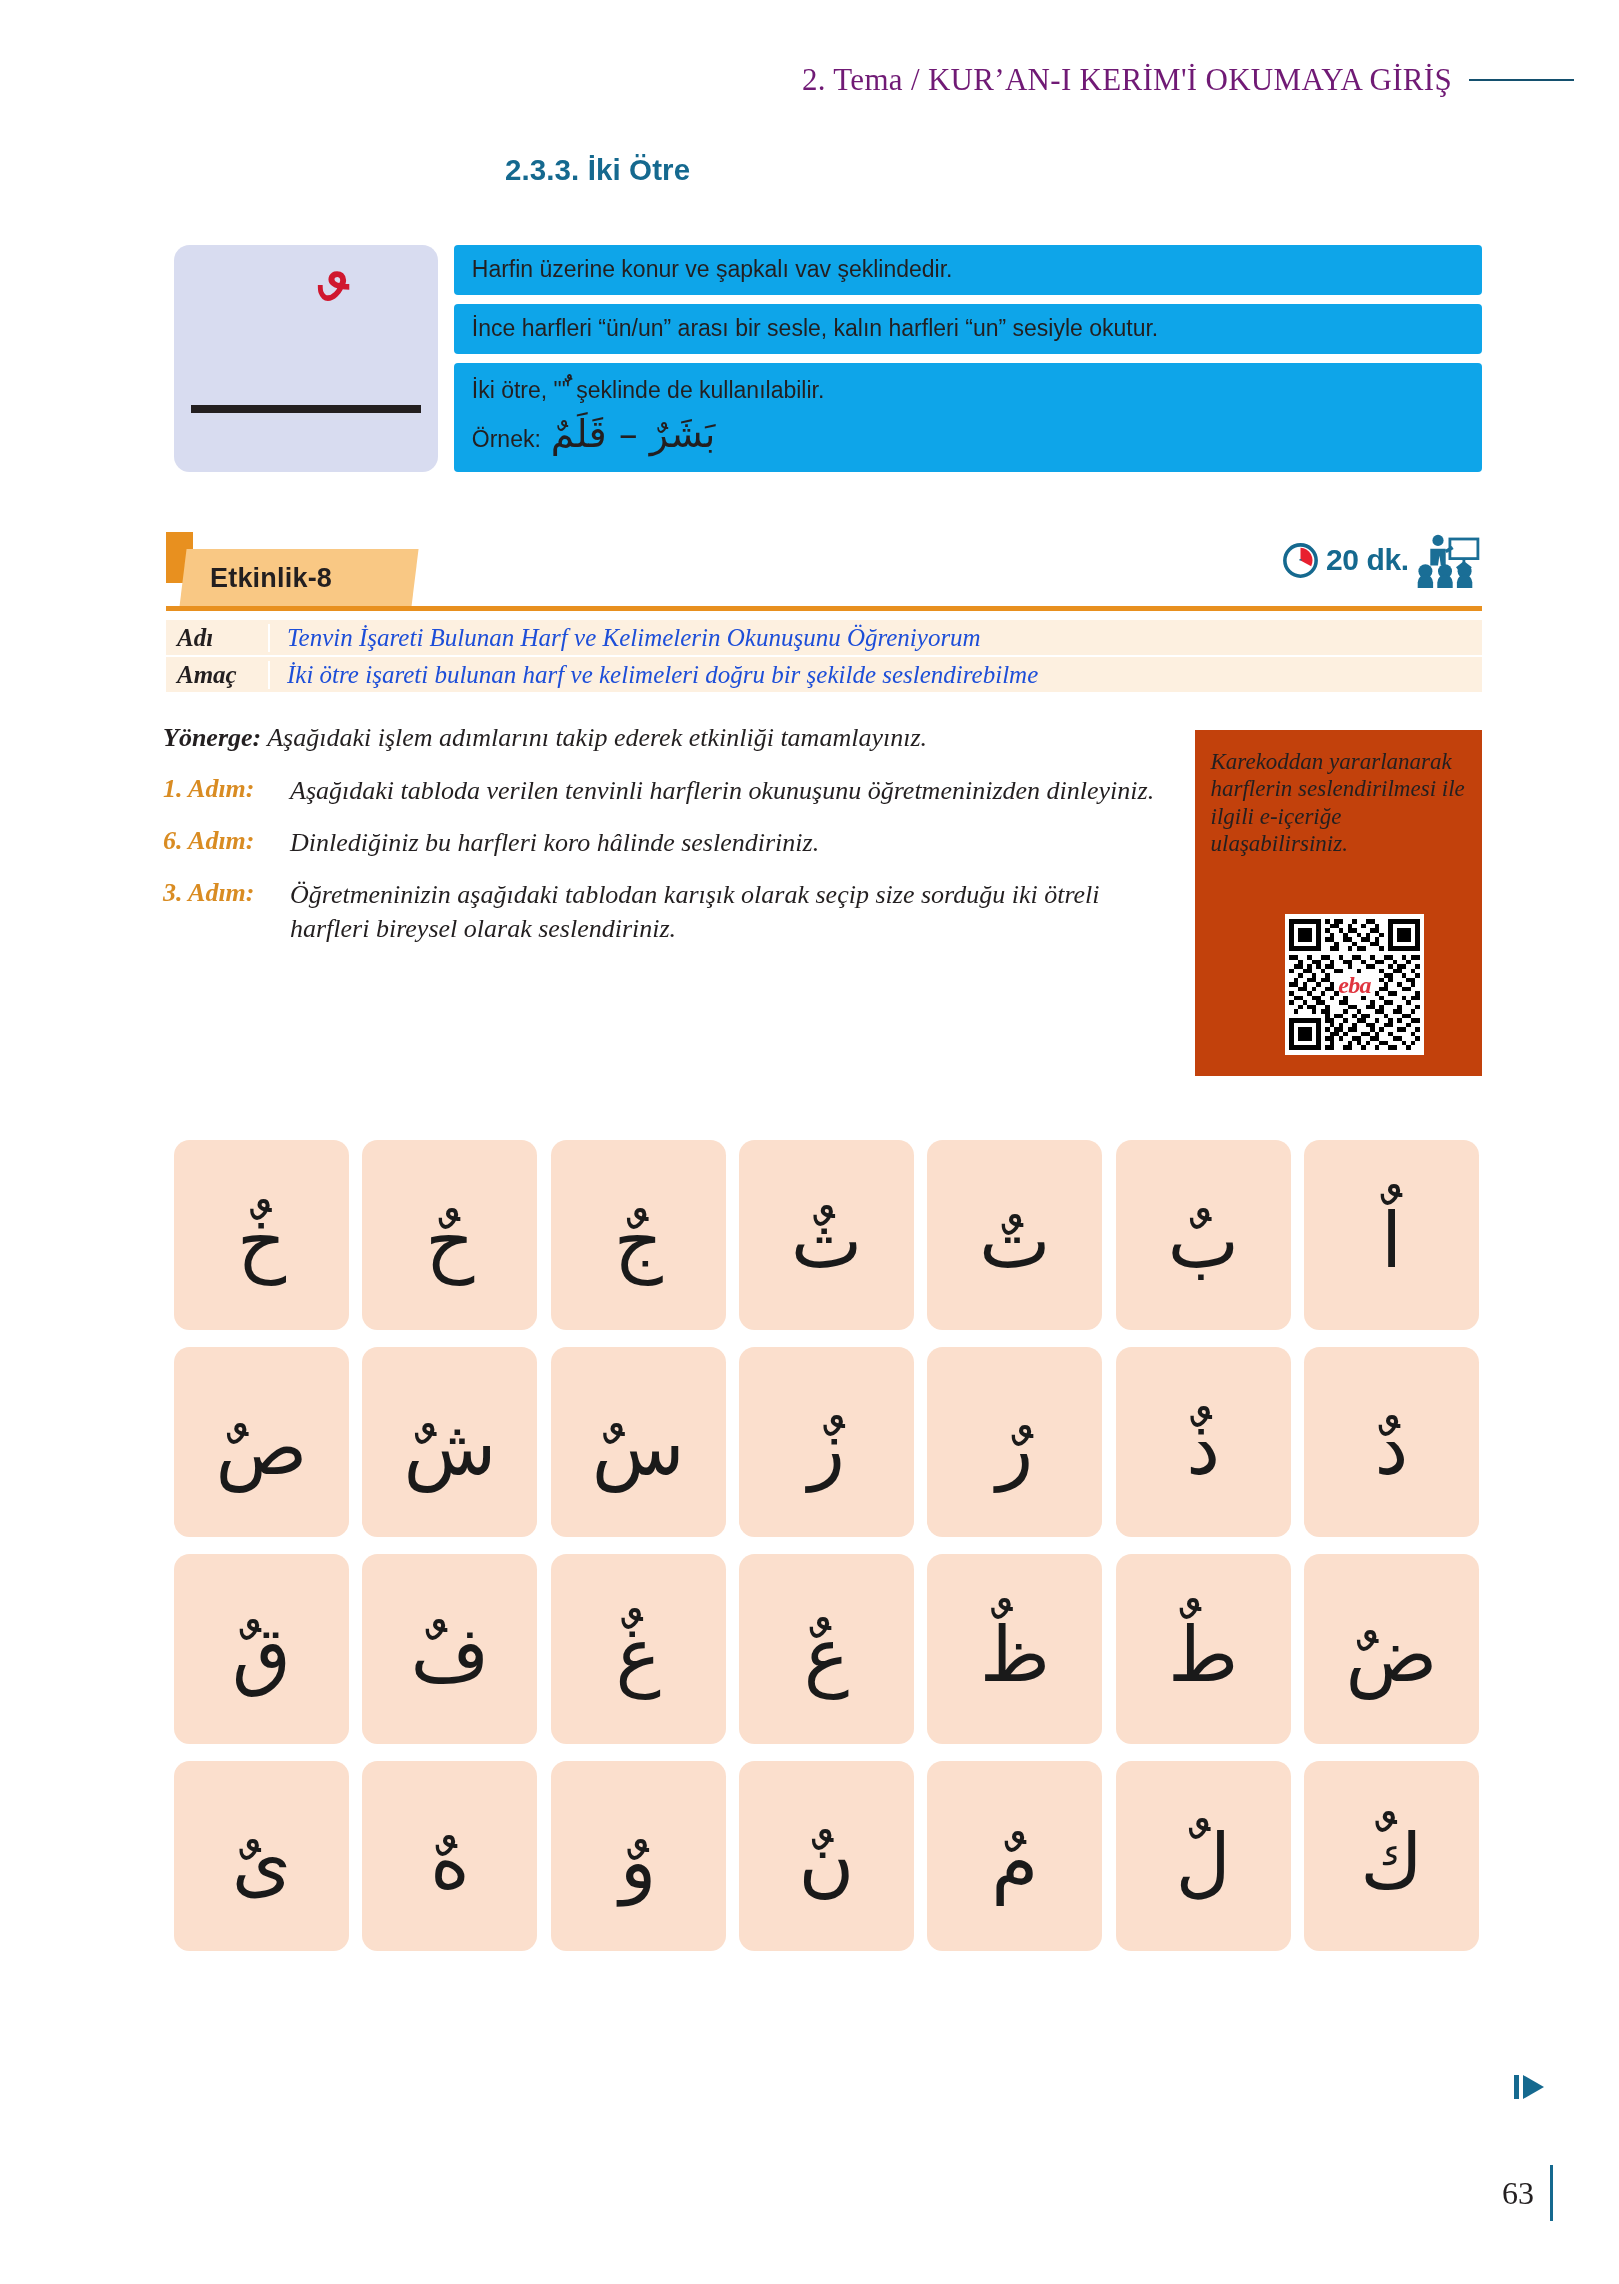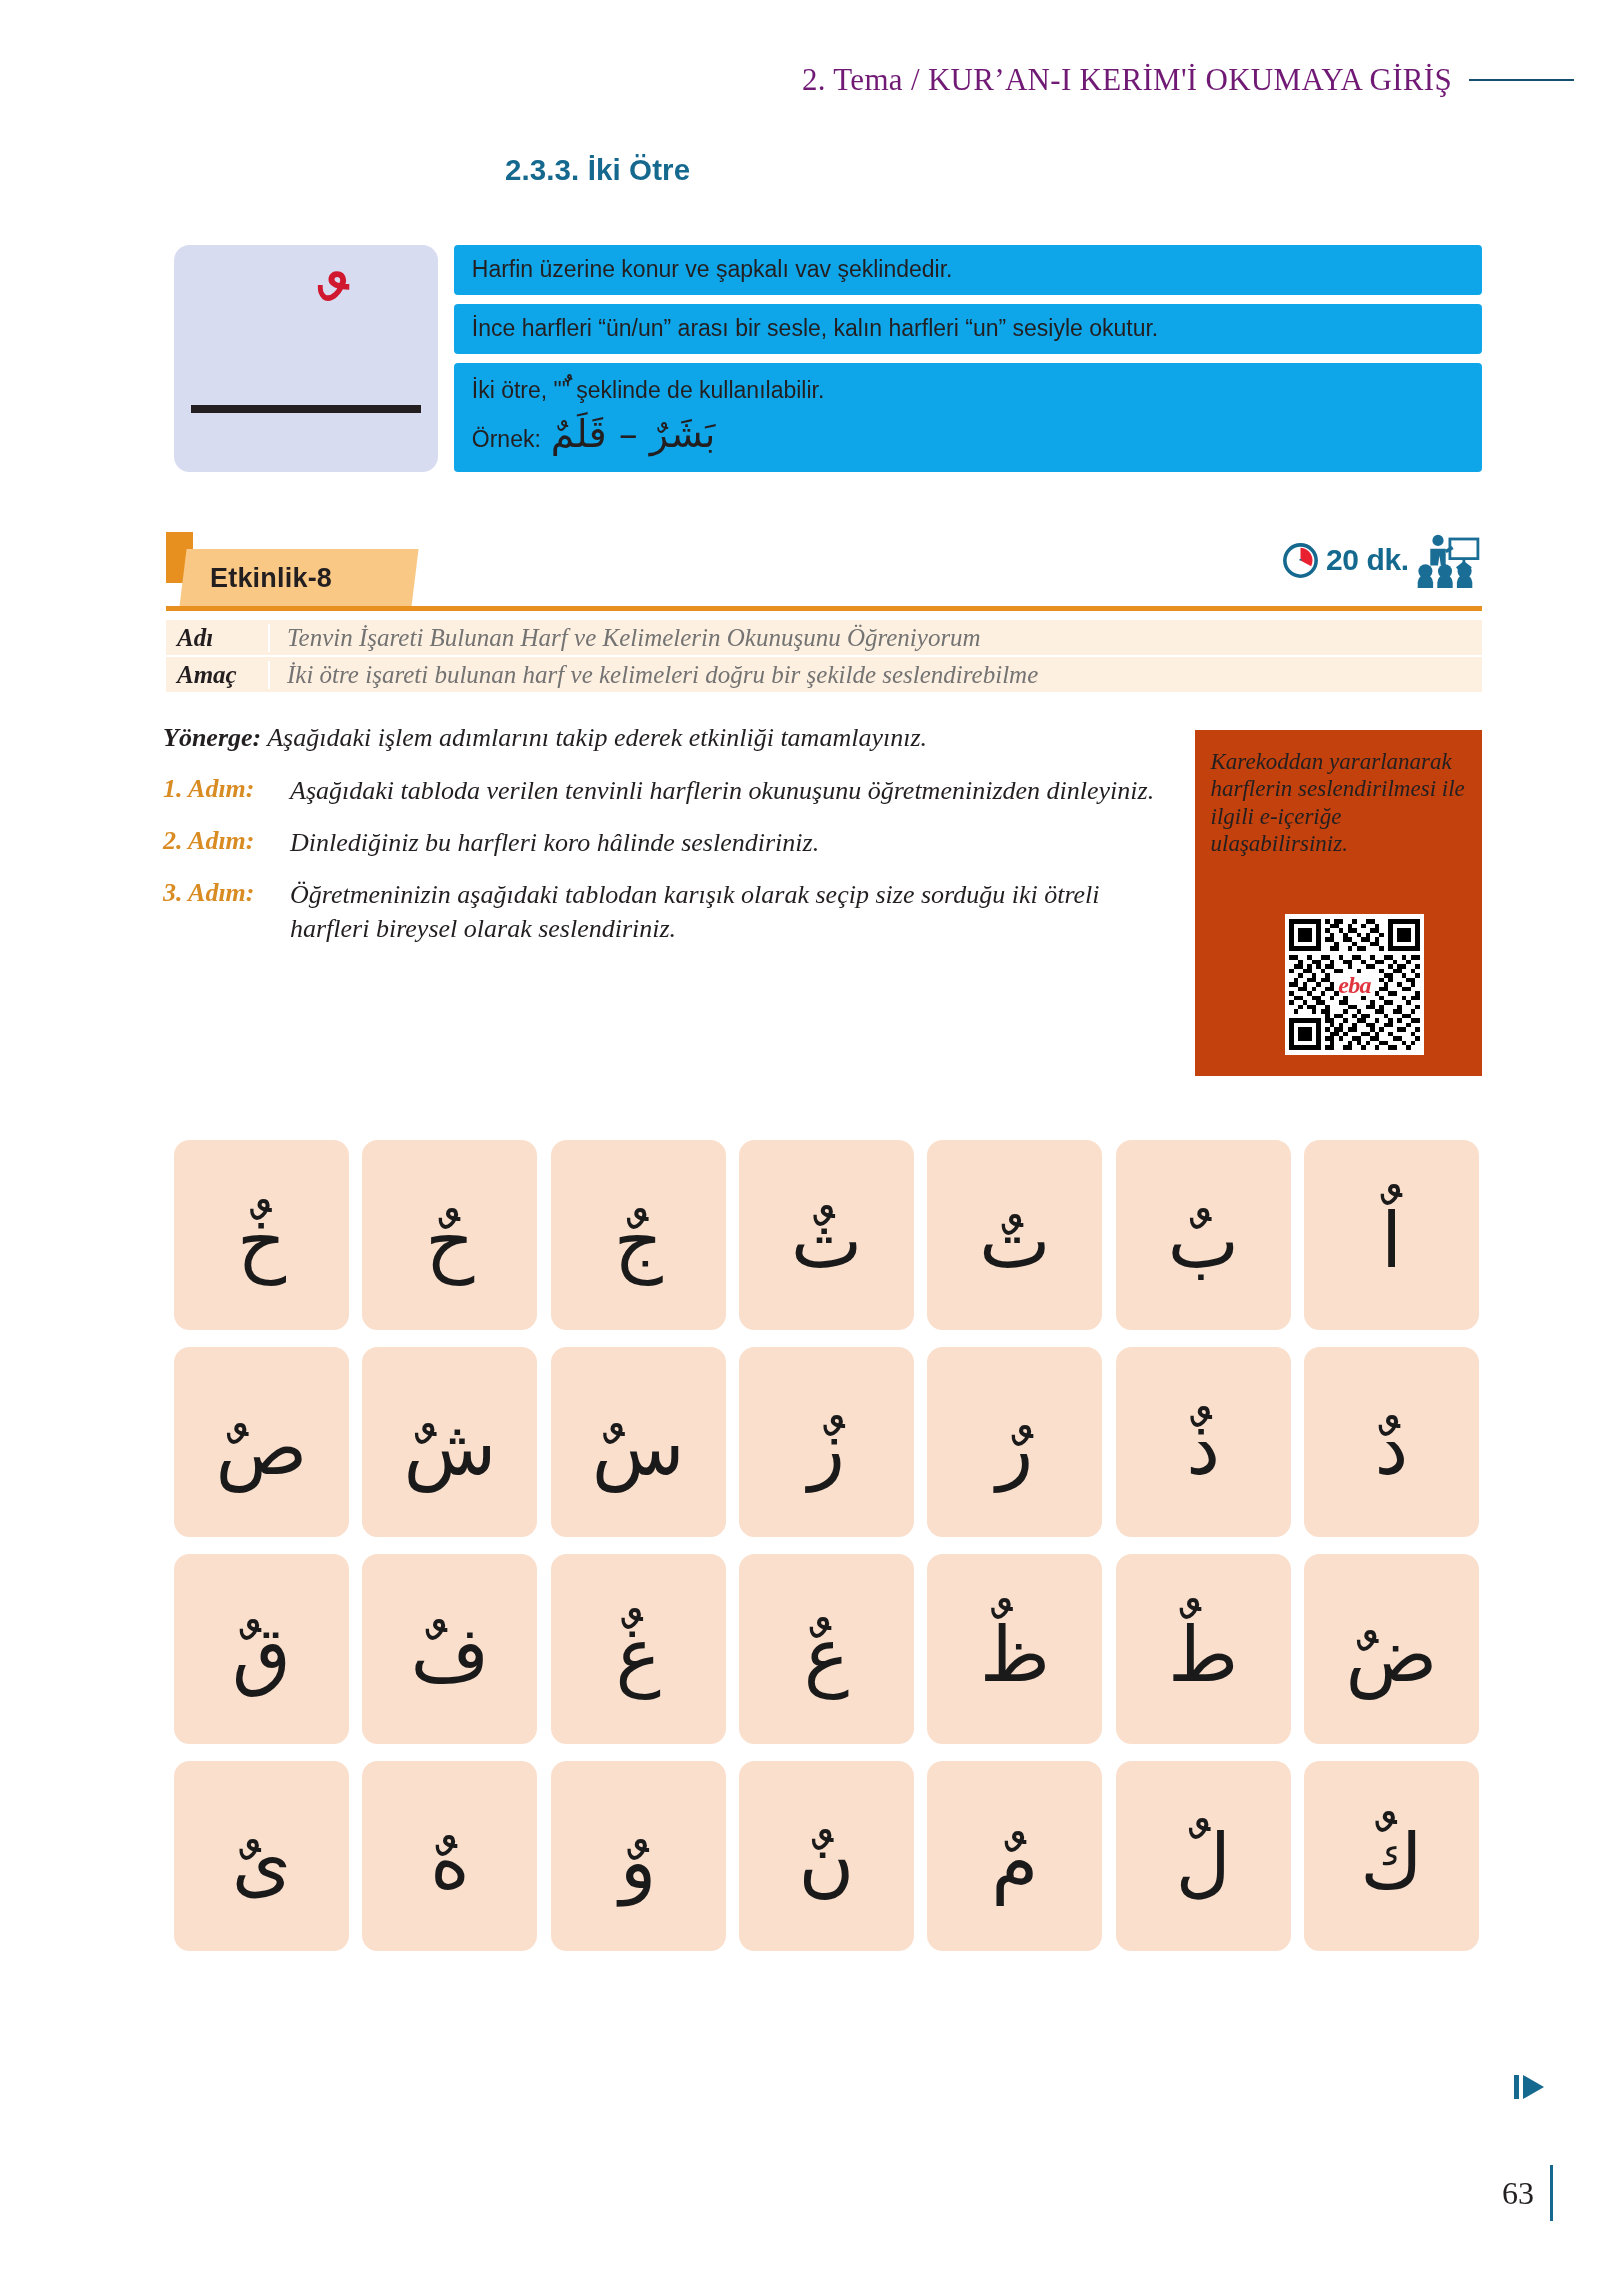--- a/index.html
+++ b/index.html
@@ -204,21 +204,21 @@
     font-size: 25px;
     color: #231f20;
   }
   .meta-val {
     flex: 1 1 auto;
     border-left: 2.1px solid #ffffff;
     padding-left: 17px;
     font-family: "Liberation Serif", serif;
     font-style: italic;
     font-size: 25px;
-    color: #737373;
+    color: #1d4ed8;
   }
 
   
   .instructions {
     position: absolute;
     top: 723px;
     left: 163px;
     width: 1005px;
     font-family: "Liberation Serif", serif;
     color: #231f20;
@@ -439,21 +439,21 @@
 <div class="instructions">
   <div class="directive">
     <b>Yönerge:</b><span> Aşağıdaki işlem adımlarını takip ederek etkinliği tamamlayınız.</span>
   </div>
 
   <div class="step">
     <div class="step-label">1. Adım:</div>
     <div class="step-text">Aşağıdaki tabloda verilen tenvinli harflerin okunuşunu öğretmeninizden dinleyiniz.</div>
   </div>
   <div class="step">
-    <div class="step-label">2. Adım:</div>
+    <div class="step-label">6. Adım:</div>
     <div class="step-text">Dinlediğiniz bu harfleri koro hâlinde seslendiriniz.</div>
   </div>
   <div class="step">
     <div class="step-label">3. Adım:</div>
     <div class="step-text">Öğretmeninizin aşağıdaki tablodan karışık olarak seçip size sorduğu iki ötreli harfleri bireysel olarak seslendiriniz.</div>
   </div>
 </div>
 
 <div class="qr-panel">
   <div class="qr-caption">Karekoddan yararlanarak harflerin seslendirilmesi ile ilgili e-içeriğe ulaşabilirsiniz.</div>

